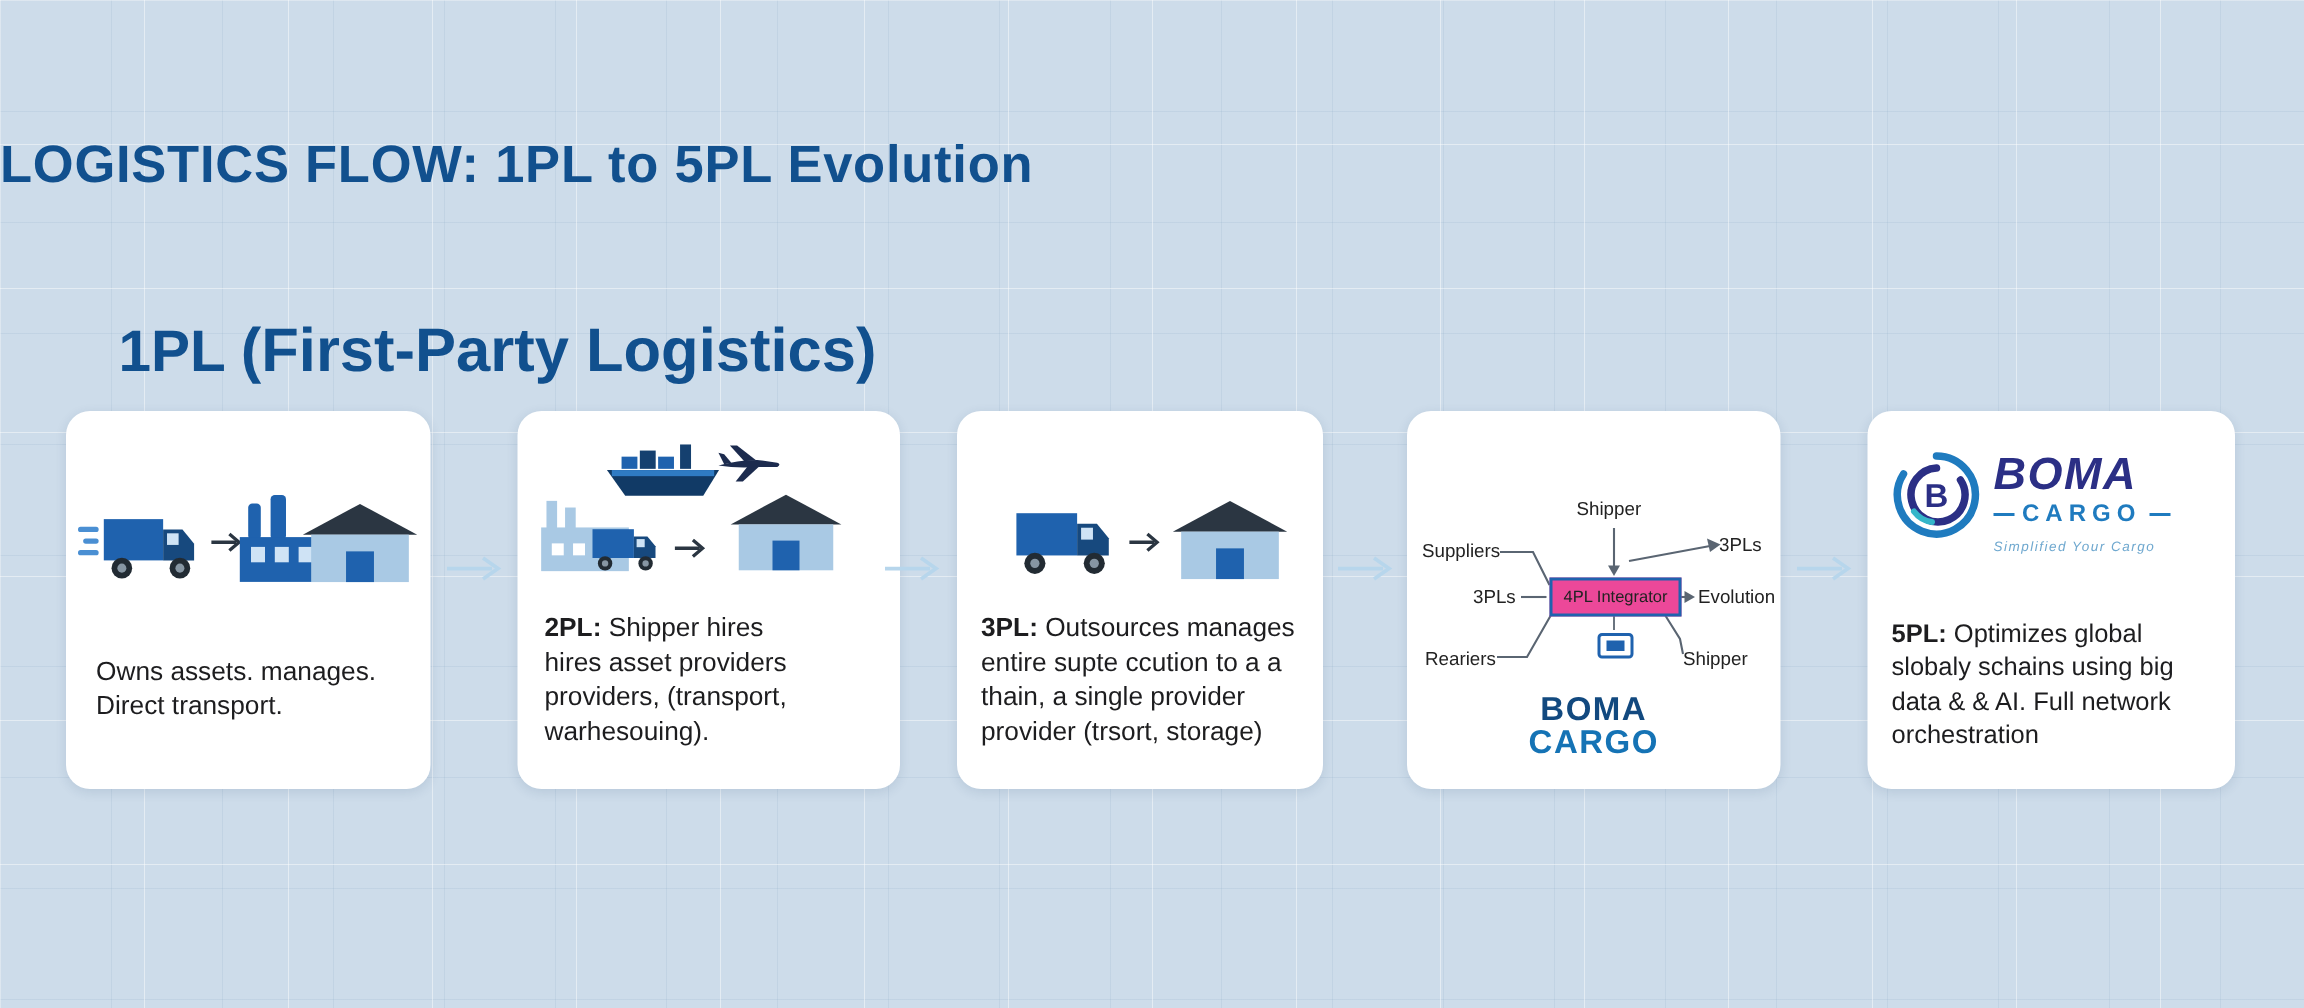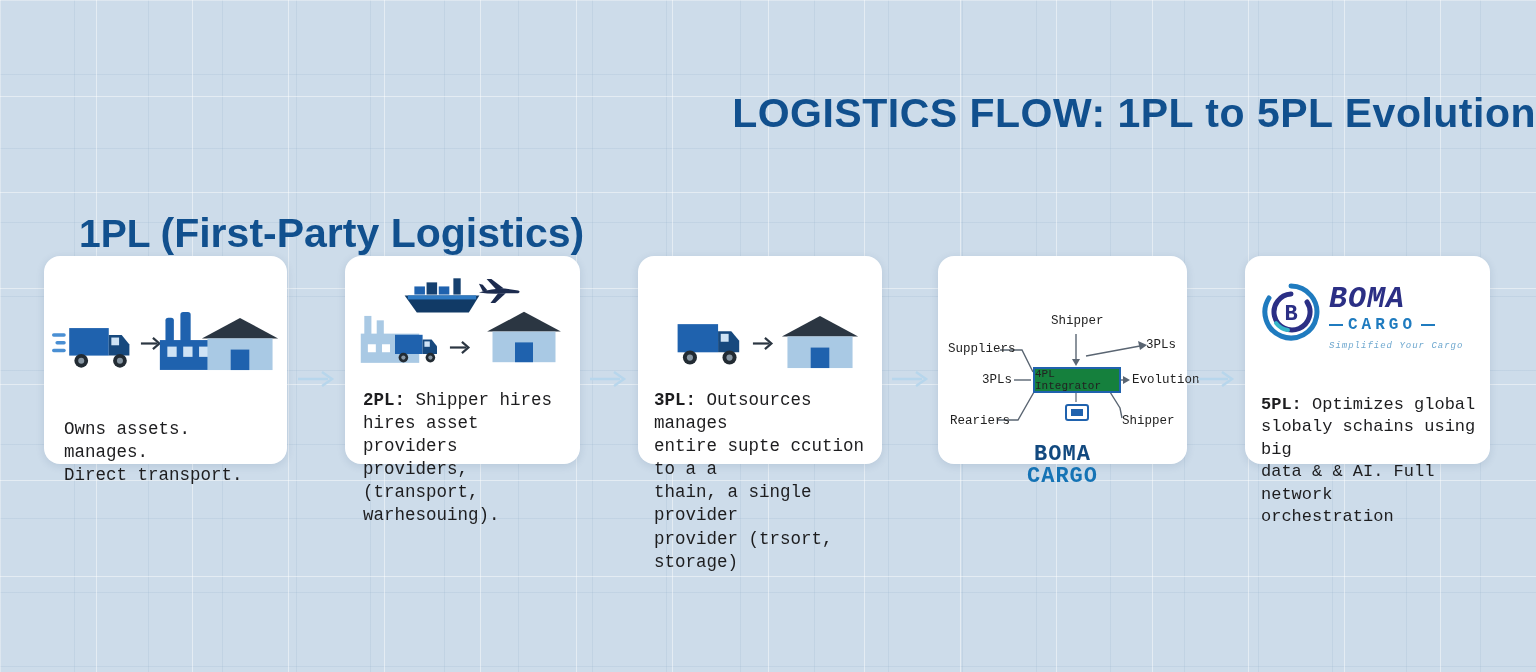--- a/index.html
+++ b/index.html
@@ -9,34 +9,33 @@
     background-color:#cddcea;
     background-image:
       linear-gradient(rgba(255,255,255,0.45) 1px, transparent 1px),
       linear-gradient(90deg, rgba(255,255,255,0.45) 1px, transparent 1px),
       linear-gradient(rgba(148,175,202,0.20) 1px, transparent 1px),
       linear-gradient(90deg, rgba(148,175,202,0.20) 1px, transparent 1px);
     background-size:96px 96px, 96px 96px, 74px 74px, 74px 74px;
   }
   .title{
     position:absolute;top:90px;left:0;width:100%;margin:0;
-    text-align:right;font-size:41px;font-weight:800;color:#11508e;letter-spacing:0.5px;
+    text-align:left;font-size:35px;font-weight:800;color:#11508e;letter-spacing:0.5px;
   }
   .section-heading{
     position:absolute;left:64px;top:210px;display:flex;align-items:baseline;color:#11508e;margin-left:15px;
   }
   .sh-strong{font-size:39px;font-weight:800;}
   .sh-rest{font-size:41px;font-weight:700;margin-left:10px;}
   .card{
-    position:absolute;top:256px;height:208px;background:#ffffff;border-radius:16px;
+    position:absolute;top:274px;height:252px;background:#ffffff;border-radius:16px;
     box-shadow:0 2px 8px rgba(25,60,95,0.12);
-    font-family:Liberation Mono, monospace;
   }
   #card-1pl{left:44px;width:243px;}
-  #card-2pl{left:345px;width:235px;}
+  #card-2pl{left:345px;width:235px;padding-left:20px;}
   #card-3pl{left:638px;width:244px;}
   #card-4pl{left:938px;width:249px;}
   #card-5pl{left:1245px;width:245px;}
   .card-text{
     position:absolute;left:20px;right:10px;margin:0;
     font-size:17.5px;line-height:1.32;color:#1d1d1f;white-space:pre-line;
   }
   .card-text b{font-weight:700;}
   #card-1pl .card-text{top:162px;}
   #card-2pl .card-text{top:133px;left:18px;}
@@ -51,21 +50,21 @@
   .net-lines{position:absolute;left:0;top:0;width:249px;height:252px;}
   .n-shipper{left:113px;top:58px;}
   .n-suppliers{left:10px;top:86px;}
   .n-3pls-left{left:44px;top:117px;}
   .n-3pls-right{left:208px;top:82px;}
   .n-carriers{left:194px;top:117px;}
   .n-reariers{left:12px;top:158px;}
   .n-customs{left:184px;top:158px;}
   .n-box{
     position:absolute;left:95px;top:111px;width:84px;height:22px;
-    border:2px solid #1f62ae;background:#15803d;font-size:11px;color:#222;
+    border:2px solid #1f62ae;background:#ec4899;font-size:11px;color:#222;
     display:flex;align-items:center;justify-content:center;
   }
   .n-device{position:absolute;left:126px;top:147px;width:26px;height:22px;}
   .n-logo{position:absolute;left:0;top:188px;width:100%;text-align:center;line-height:1.02;}
   .n-logo .l1{font-size:22px;font-weight:800;color:#12497f;letter-spacing:1px;}
   .n-logo .l2{font-size:22px;font-weight:800;color:#1573b5;letter-spacing:1px;}
 
   
   .emblem{position:absolute;left:16px;top:26px;width:60px;height:60px;}
   .logo5{position:absolute;left:84px;top:28px;}

